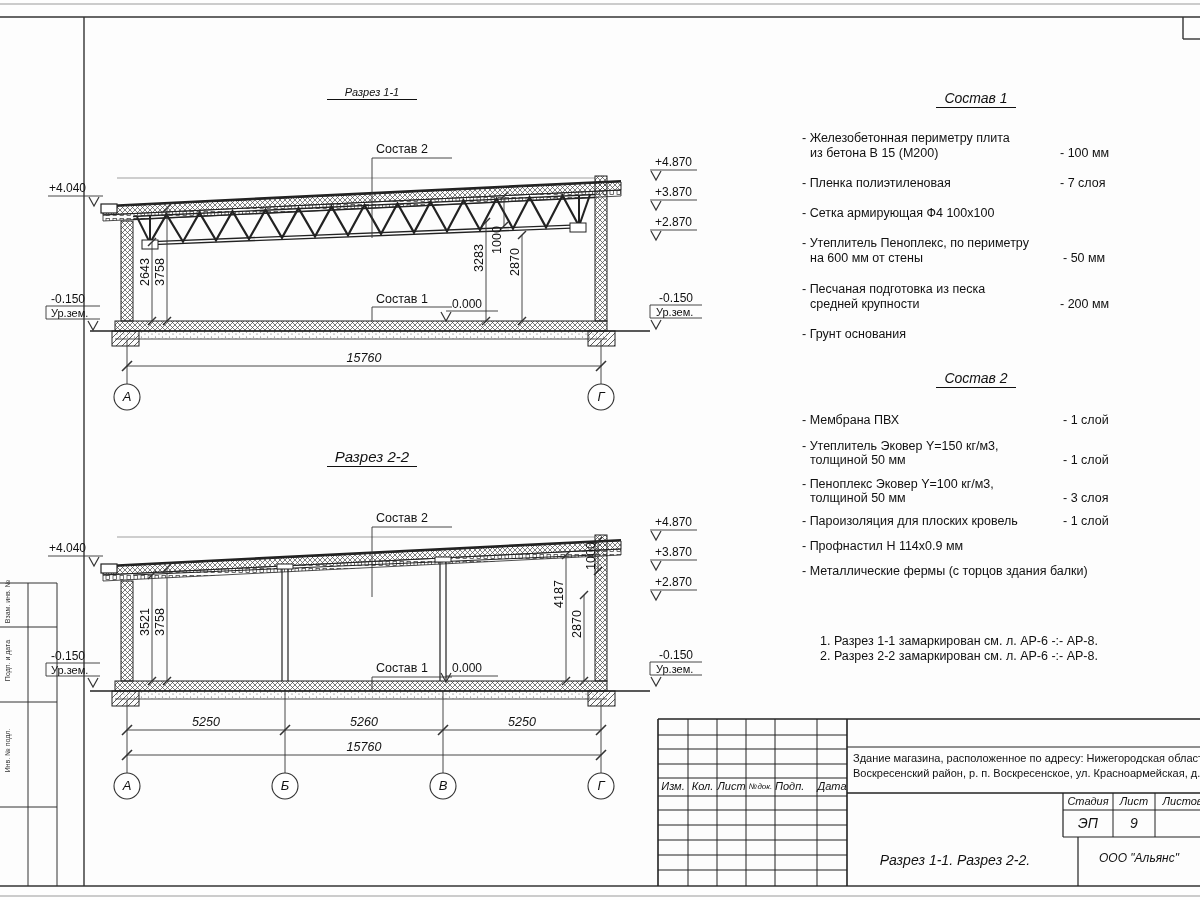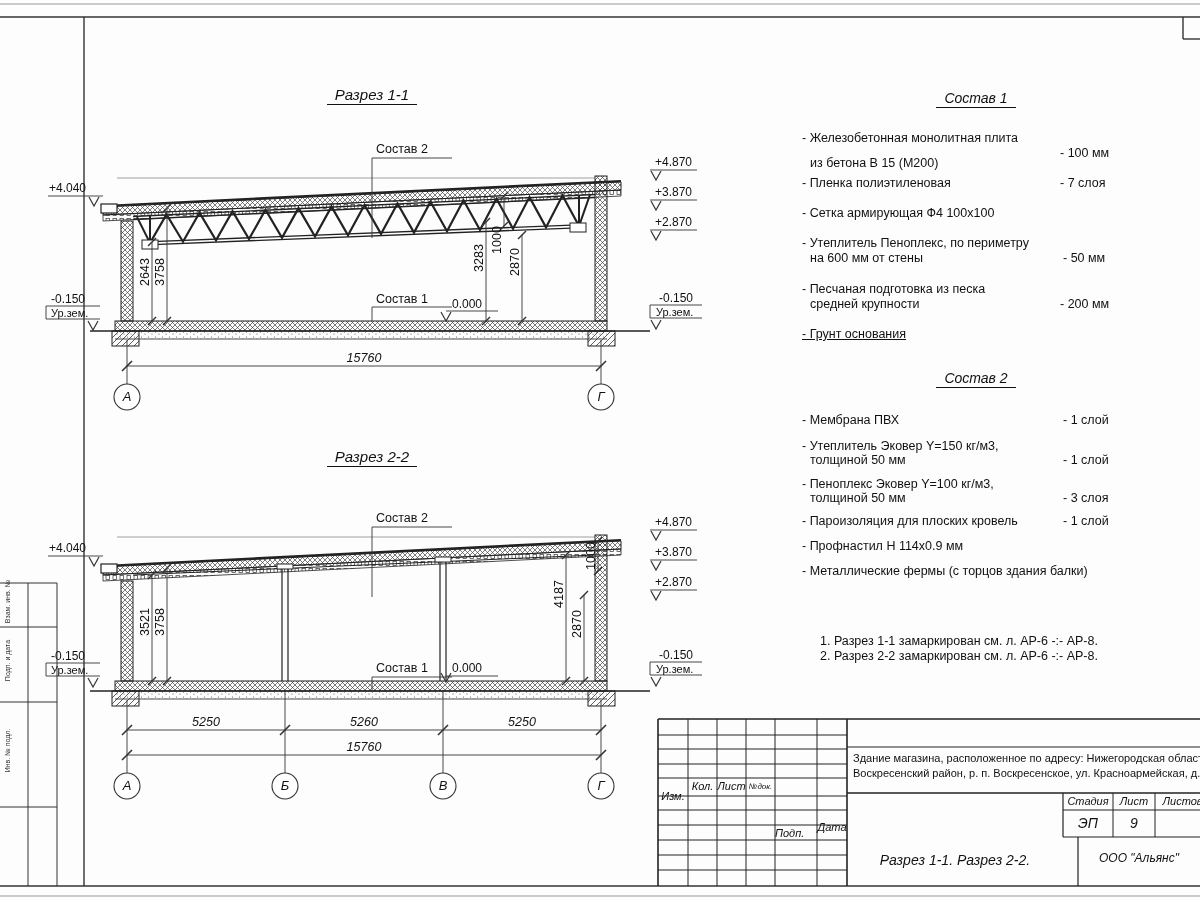--- a/index.html
+++ b/index.html
@@ -253,21 +253,21 @@
     <line x1="847" y1="793" x2="1200" y2="793" stroke-width="1.4"></line>
     <line x1="1063" y1="793" x2="1063" y2="837" stroke-width="1.2"></line>
     <line x1="1113" y1="793" x2="1113" y2="837"></line>
     <line x1="1155" y1="793" x2="1155" y2="837"></line>
     <line x1="1063" y1="810" x2="1200" y2="810"></line>
     <line x1="1063" y1="837" x2="1200" y2="837" stroke-width="1.2"></line>
     <line x1="1078" y1="837" x2="1078" y2="886" stroke-width="1.2"></line>
   </g>
 </svg>
 
-<div class="t it ul c" style="left:327px;top:86px;width:90px;font-size:15px;">Разрез 1-1</div>
+<div class="t it ul c" style="left:327px;top:86px;width:90px;font-size:11px;">Разрез 1-1</div>
 <div class="t" style="left:376px;top:142px;">Состав 2</div>
 <div class="t" style="left:376px;top:292px;">Состав 1</div>
 <div class="t e" style="left:452px;top:297px;">0.000</div>
 <div class="t e" style="left:49px;top:181px;">+4.040</div>
 <div class="t e" style="left:51px;top:292px;">-0.150</div>
 <div class="t uz" style="left:51px;top:307px;">Ур.зем.</div>
 <div class="t e" style="left:655px;top:155px;">+4.870</div>
 <div class="t e" style="left:655px;top:185px;">+3.870</div>
 <div class="t e" style="left:655px;top:215px;">+2.870</div>
 <div class="t e" style="left:659px;top:291px;">-0.150</div>
@@ -301,57 +301,57 @@
 <div class="t c" style="left:166px;top:715px;width:80px;">5250</div>
 <div class="t c" style="left:324px;top:715px;width:80px;">5260</div>
 <div class="t c" style="left:482px;top:715px;width:80px;">5250</div>
 <div class="t c" style="left:324px;top:740px;width:80px;">15760</div>
 <div class="t c" style="left:114px;top:778px;width:26px;font-size:13px;">А</div>
 <div class="t c" style="left:272px;top:778px;width:26px;font-size:13px;">Б</div>
 <div class="t c" style="left:430px;top:778px;width:26px;font-size:13px;">В</div>
 <div class="t c" style="left:588px;top:778px;width:26px;font-size:13px;">Г</div>
 
 <div class="t it ul c" style="left:936px;top:90px;width:80px;font-size:14px;">Состав 1</div>
-<div class="t lst" style="left:802px;top:131px;">- Железобетонная  монолитная плита</div>
-<div class="t lst" style="left:810px;top:156px;text-align:center;">из бетона В 15 (М200)</div>
+<div class="t lst" style="left:802px;top:131px;">- Железобетонная  периметру плита</div>
+<div class="t lst" style="left:810px;top:146px;text-align:center;">из бетона В 15 (М200)</div>
 <div class="t lst" style="left:1060px;top:146px;">- 100 мм</div>
 <div class="t lst" style="left:802px;top:176px;">- Пленка полиэтиленовая</div>
 <div class="t lst" style="left:1060px;top:176px;">-  7 слоя</div>
 <div class="t lst" style="left:802px;top:206px;">- Сетка армирующая Ф4 100х100</div>
 <div class="t lst" style="left:802px;top:236px;">- Утеплитель Пеноплекс, по периметру</div>
 <div class="t lst" style="left:810px;top:251px;">на 600 мм от стены</div>
 <div class="t lst" style="left:1063px;top:251px;">- 50 мм</div>
 <div class="t lst" style="left:802px;top:282px;">- Песчаная подготовка из песка</div>
 <div class="t lst" style="left:810px;top:297px;">средней крупности</div>
 <div class="t lst" style="left:1060px;top:297px;">- 200 мм</div>
-<div class="t lst" style="left:802px;top:327px;text-decoration:underline;">- Грунт основания</div>
+<div class="t lst" style="left:802px;top:327px;">- Грунт основания</div>
 
 <div class="t it ul c" style="left:936px;top:370px;width:80px;font-size:14px;">Состав 2</div>
 <div class="t lst" style="left:802px;top:413px;">- Мембрана ПВХ</div>
 <div class="t lst" style="left:1063px;top:413px;">- 1 слой</div>
 <div class="t lst" style="left:802px;top:439px;">- Утеплитель Эковер Y=150 кг/м3,</div>
 <div class="t lst" style="left:810px;top:453px;">толщиной 50 мм</div>
 <div class="t lst" style="left:1063px;top:453px;">- 1 слой</div>
 <div class="t lst" style="left:802px;top:477px;">- Пеноплекс Эковер Y=100 кг/м3,</div>
 <div class="t lst" style="left:810px;top:491px;">толщиной 50 мм</div>
 <div class="t lst" style="left:1063px;top:491px;">- 3 слоя</div>
 <div class="t lst" style="left:802px;top:514px;">- Пароизоляция для плоских кровель</div>
 <div class="t lst" style="left:1063px;top:514px;">- 1 слой</div>
 <div class="t lst" style="left:802px;top:539px;">- Профнастил Н 114х0.9 мм</div>
 <div class="t lst" style="left:802px;top:564px;">- Металлические фермы (с торцов здания балки)</div>
 
 <div class="t lst" style="left:820px;top:634px;">1. Разрез 1-1 замаркирован см. л. АР-6 -:- АР-8.</div>
 <div class="t lst" style="left:820px;top:649px;">2. Разрез 2-2 замаркирован см. л. АР-6 -:- АР-8.</div>
 
-<div class="t tbh c" style="left:658px;top:780px;width:30px;margin-top:10px;">Изм.</div>
+<div class="t tbh c" style="left:658px;top:780px;width:30px;">Изм.</div>
 <div class="t tbh c" style="left:688px;top:780px;width:29px;">Кол.</div>
 <div class="t tbh c" style="left:717px;top:780px;width:29px;">Лист</div>
 <div class="t c" style="left:746px;top:782px;width:29px;font-size:8px;">№док.</div>
-<div class="t tbh c" style="left:775px;top:780px;width:28px;margin-top:47px;">Подп.</div>
-<div class="t tbh c" style="left:817px;top:780px;width:30px;margin-top:41px;">Дата</div>
+<div class="t tbh c" style="left:775px;top:780px;width:28px;">Подп.</div>
+<div class="t tbh c" style="left:817px;top:780px;width:30px;">Дата</div>
 <div class="t" style="left:853px;top:752px;font-size:11px;">Здание магазина, расположенное по адресу: Нижегородская область,</div>
 <div class="t" style="left:853px;top:767px;font-size:11px;">Воскресенский район, р. п. Воскресенское, ул. Красноармейская, д. 1</div>
 <div class="t tbh c" style="left:1063px;top:795px;width:50px;">Стадия</div>
 <div class="t tbh c" style="left:1113px;top:795px;width:42px;">Лист</div>
 <div class="t tbh c" style="left:1155px;top:795px;width:55px;">Листов</div>
 <div class="t tbs c" style="left:1063px;top:815px;width:50px;">ЭП</div>
 <div class="t tbs c" style="left:1113px;top:815px;width:42px;">9</div>
 <div class="t tbs c" style="left:847px;top:852px;width:216px;">Разрез 1-1. Разрез 2-2.</div>
 <div class="t c" style="left:1078px;top:851px;width:122px;font-size:12px;">ООО "Альянс"</div>
 

